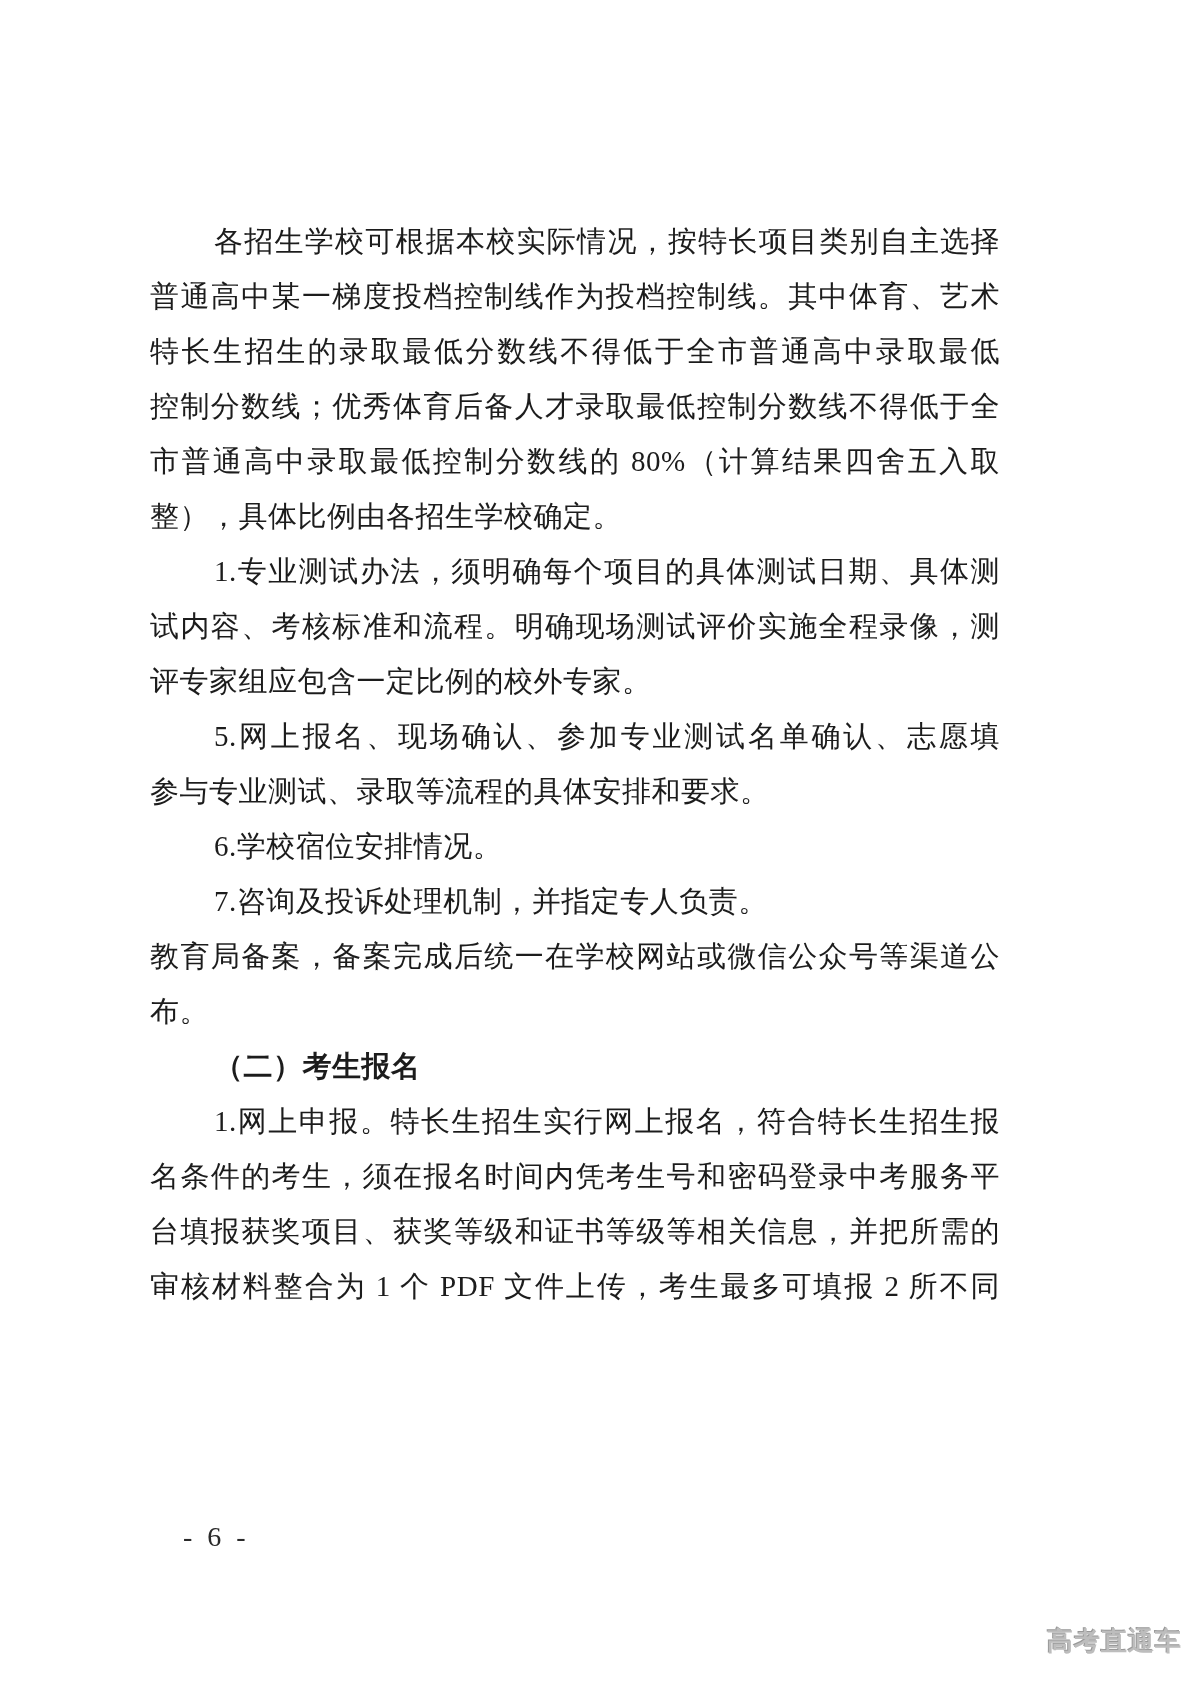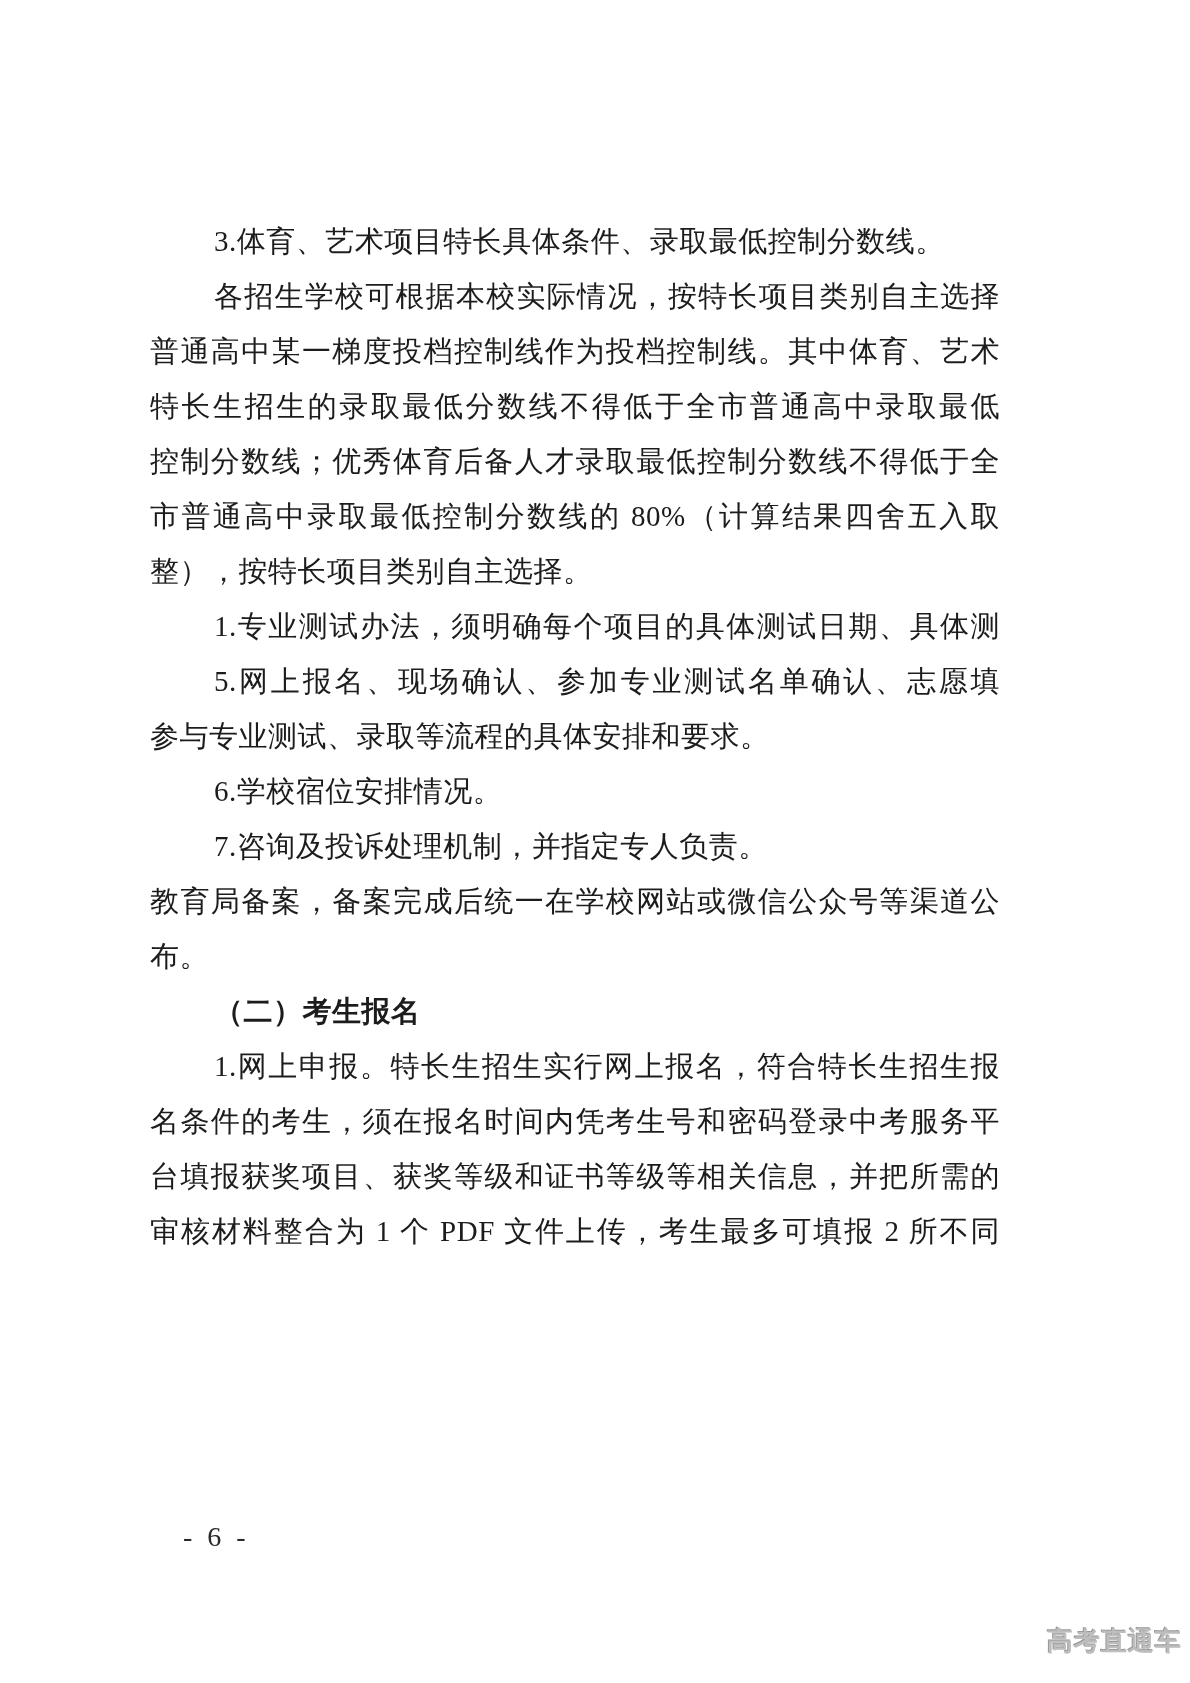--- a/index.html
+++ b/index.html
@@ -62,28 +62,29 @@
     color: #bdbdbd;
     letter-spacing: 1px;
     text-shadow: -1px -1px 0 #999999, 1px 1px 0 #ffffff;
   }
 </style>
 </head>
 <body>
 
 <div class="page">
   <div class="text-block">
-      <div class="line indent para-end">3.体育、艺术项目特长具体条件、录取最低控制分数线。</div>
       <div class="line indent">各招生学校可根据本校实际情况，按特长项目类别自主选择</div>
       <div class="line">普通高中某一梯度投档控制线作为投档控制线。其中体育、艺术</div>
       <div class="line">特长生招生的录取最低分数线不得低于全市普通高中录取最低</div>
       <div class="line">控制分数线；优秀体育后备人才录取最低控制分数线不得低于全</div>
       <div class="line">市普通高中录取最低控制分数线的 80%（计算结果四舍五入取</div>
-      <div class="line para-end">整），按特长项目类别自主选择。</div>
+      <div class="line para-end">整），具体比例由各招生学校确定。</div>
       <div class="line indent">1.专业测试办法，须明确每个项目的具体测试日期、具体测</div>
+      <div class="line">试内容、考核标准和流程。明确现场测试评价实施全程录像，测</div>
+      <div class="line para-end">评专家组应包含一定比例的校外专家。</div>
       <div class="line indent">5.网上报名、现场确认、参加专业测试名单确认、志愿填报、</div>
       <div class="line para-end">参与专业测试、录取等流程的具体安排和要求。</div>
       <div class="line indent para-end">6.学校宿位安排情况。</div>
       <div class="line indent para-end">7.咨询及投诉处理机制，并指定专人负责。</div>
       <div class="line">教育局备案，备案完成后统一在学校网站或微信公众号等渠道公</div>
       <div class="line para-end">布。</div>
       <div class="line indent bold para-end">（二）考生报名</div>
       <div class="line indent">1.网上申报。特长生招生实行网上报名，符合特长生招生报</div>
       <div class="line">名条件的考生，须在报名时间内凭考生号和密码登录中考服务平</div>
       <div class="line">台填报获奖项目、获奖等级和证书等级等相关信息，并把所需的</div>

